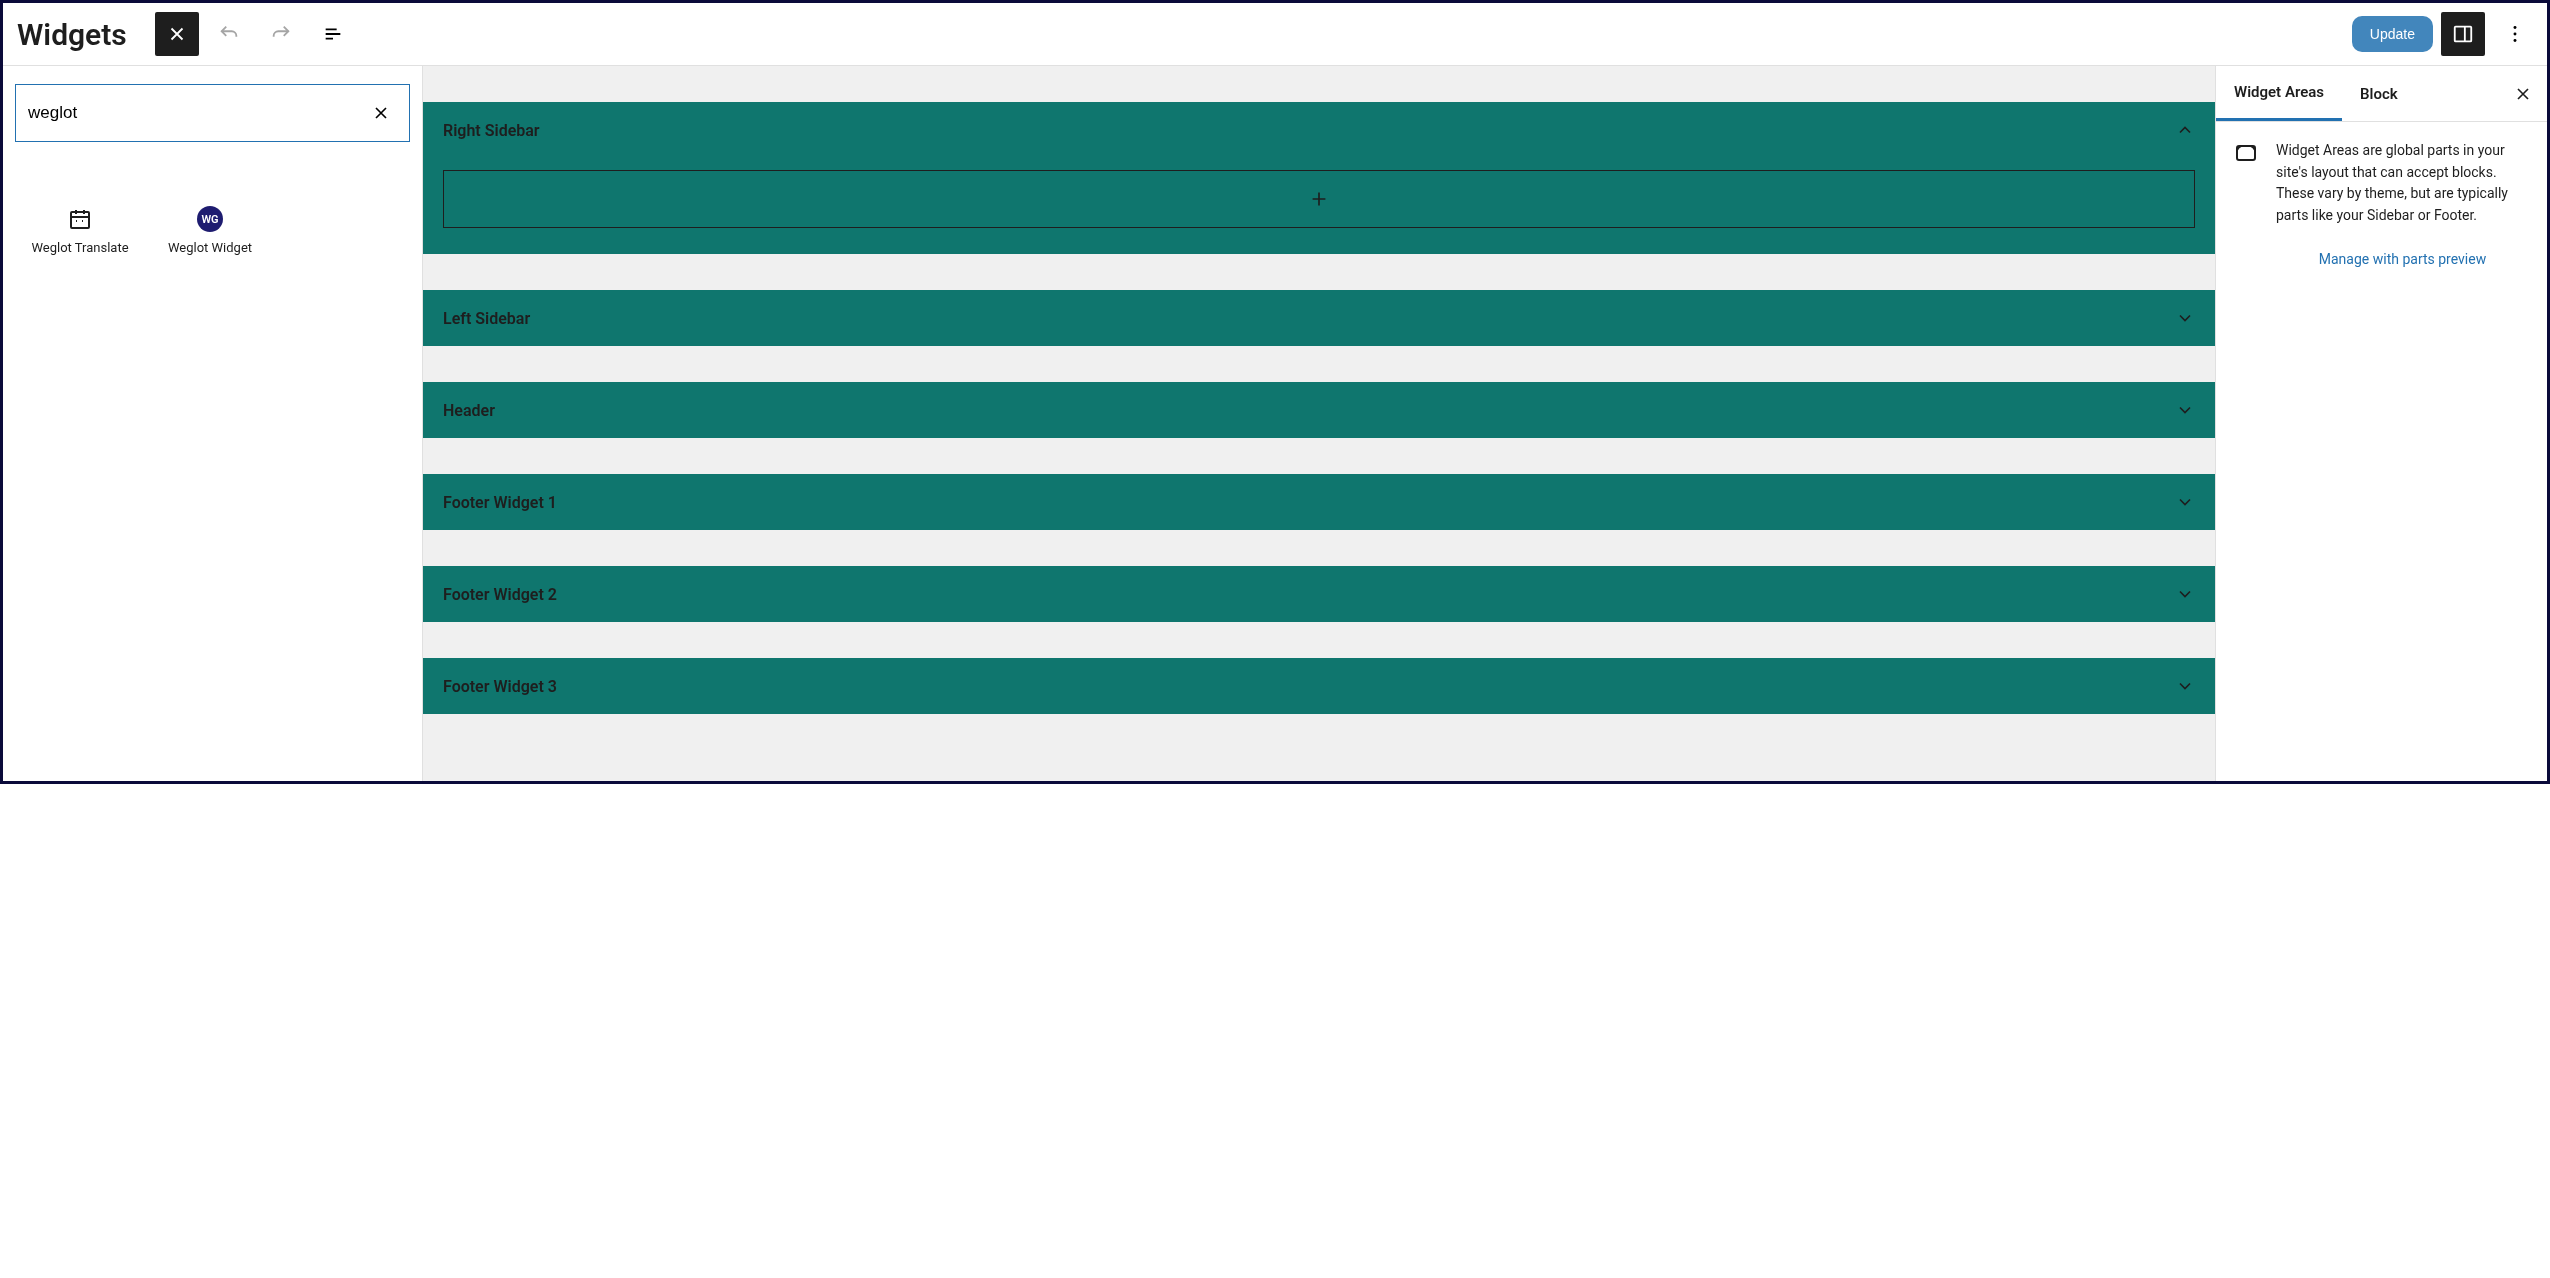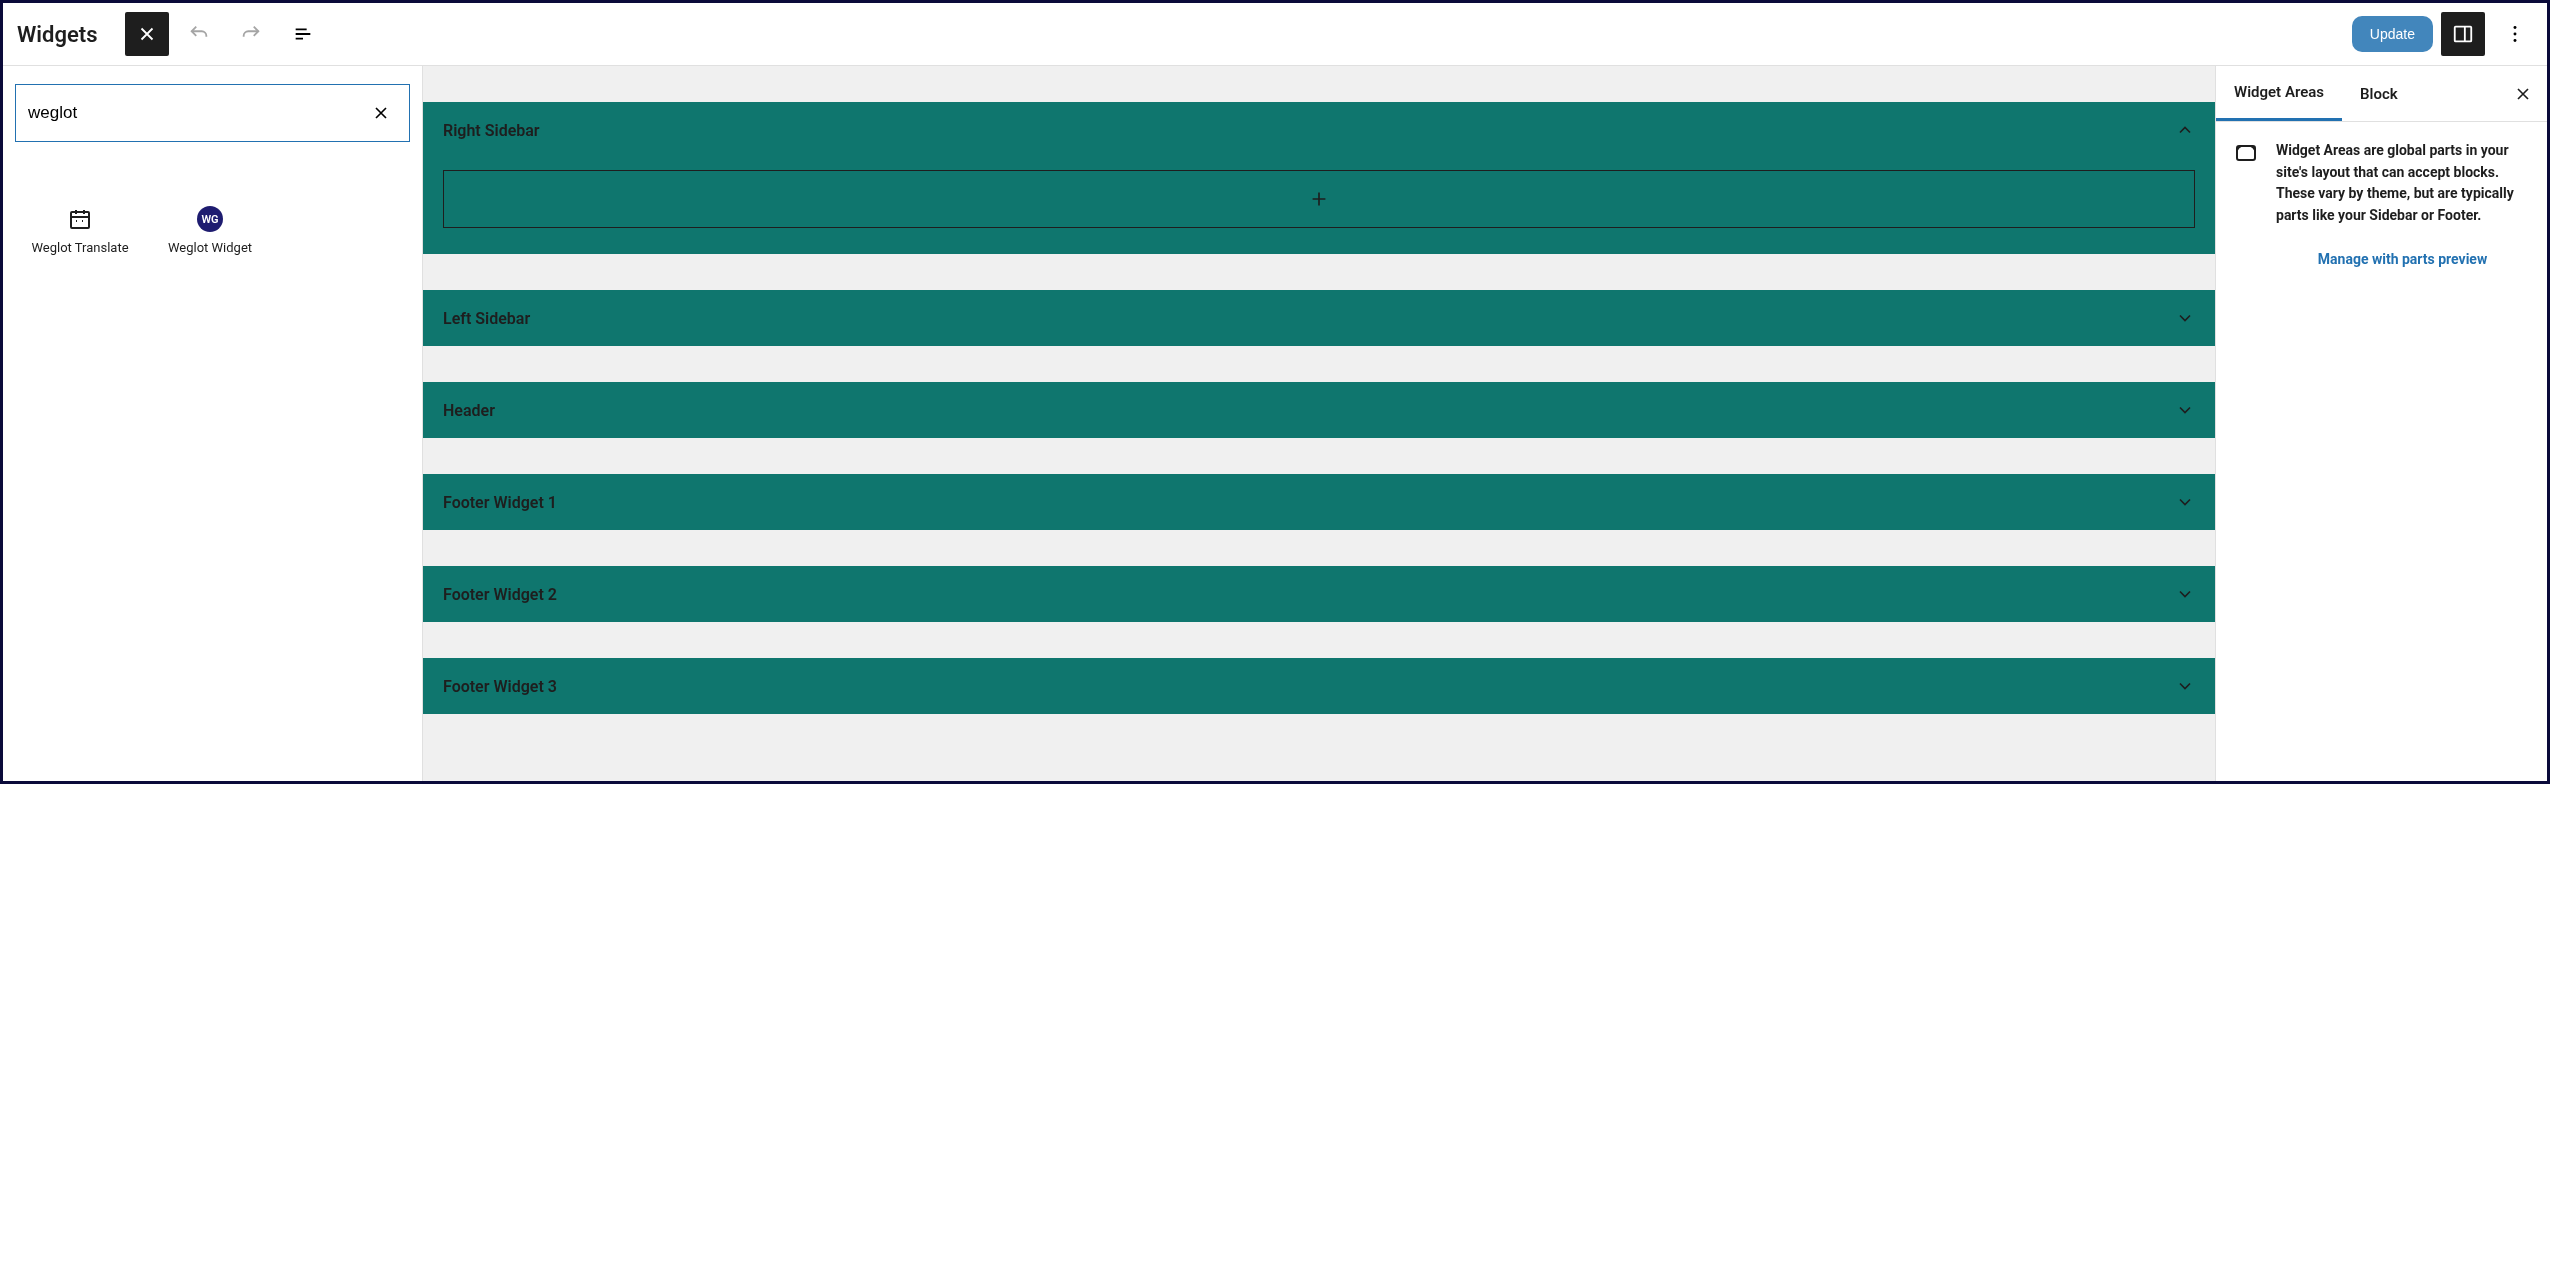--- a/index.html
+++ b/index.html
@@ -13,21 +13,21 @@
 
   
   .header {
     height: 63px;
     border-bottom: 1px solid #e0e0e0;
     display: flex;
     align-items: center;
     padding: 0 10px;
     gap: 8px;
   }
-  .header-title { font-size: 22px; font-weight: 600; margin-right: 20px; margin-left: 4px; }
+  .header-title { font-size: 30px; font-weight: 600; margin-right: 20px; margin-left: 4px; }
   .btn-header { width: 44px; height: 44px; display: flex; align-items: center; justify-content: center; border-radius: 2px; cursor: pointer; background: transparent; border: none; }
   .btn-black { background: #1e1e1e; color: #fff; }
   .btn-header svg { width: 22px; height: 22px; }
   .header-spacer { flex: 1; }
   .btn-update {
     background: #2271b1; color: #fff; border: none; padding: 10px 18px;
     font-size: 14px; border-radius: 10px; cursor: pointer; opacity: 0.85;
   }
   .btn-sidebar { width: 44px; height: 44px; background: #1e1e1e; color: #fff; border: none; border-radius: 2px; display:flex;align-items:center;justify-content:center;cursor:pointer;}
   .btn-options { width: 44px; height: 44px; background: transparent; border: none; display:flex;align-items:center;justify-content:center;cursor:pointer;}
@@ -55,21 +55,21 @@
   .add-block { border: 1px solid #1e1e1e; height: 58px; display:flex; align-items:center; justify-content:center; cursor:pointer; margin-top:12px;}
   .chev { width:20px;height:20px; }
 
   
   .right { width: 332px; border-left: 1px solid #e0e0e0; background:#fff; display:flex; flex-direction:column;}
   .tabs { display:flex; align-items:center; border-bottom: 1px solid #e0e0e0; height: 56px;}
   .tab { padding: 0 18px; height:100%; display:flex;align-items:center; font-size:15px; font-weight:600; cursor:pointer; }
   .tab.active { border-bottom: 3px solid #2271b1; color:#1e1e1e; }
   .tab-spacer { flex:1; }
   .tabs-close { width: 40px; height:40px; background:none; border:none; cursor:pointer; display:flex;align-items:center;justify-content:center; margin-right:4px;}
-  .right-body { padding: 18px 18px; font-size:14px; line-height:1.55; display:flex; gap:18px;font-weight:bold;}
+  .right-body { padding: 18px 18px; font-size:14px; line-height:1.55; display:flex; gap:18px;}
   .right-body .icon-box { flex-shrink:0; width:24px; height:24px; }
   .manage-link { color:#2271b1; text-decoration:none; font-size:14px; display:block; text-align:center; margin-top:8px;}
   .right-col{flex:1;}
 </style>
 </head>
 <body>
 
 <div class="wrapper">
 
   <div class="header">

